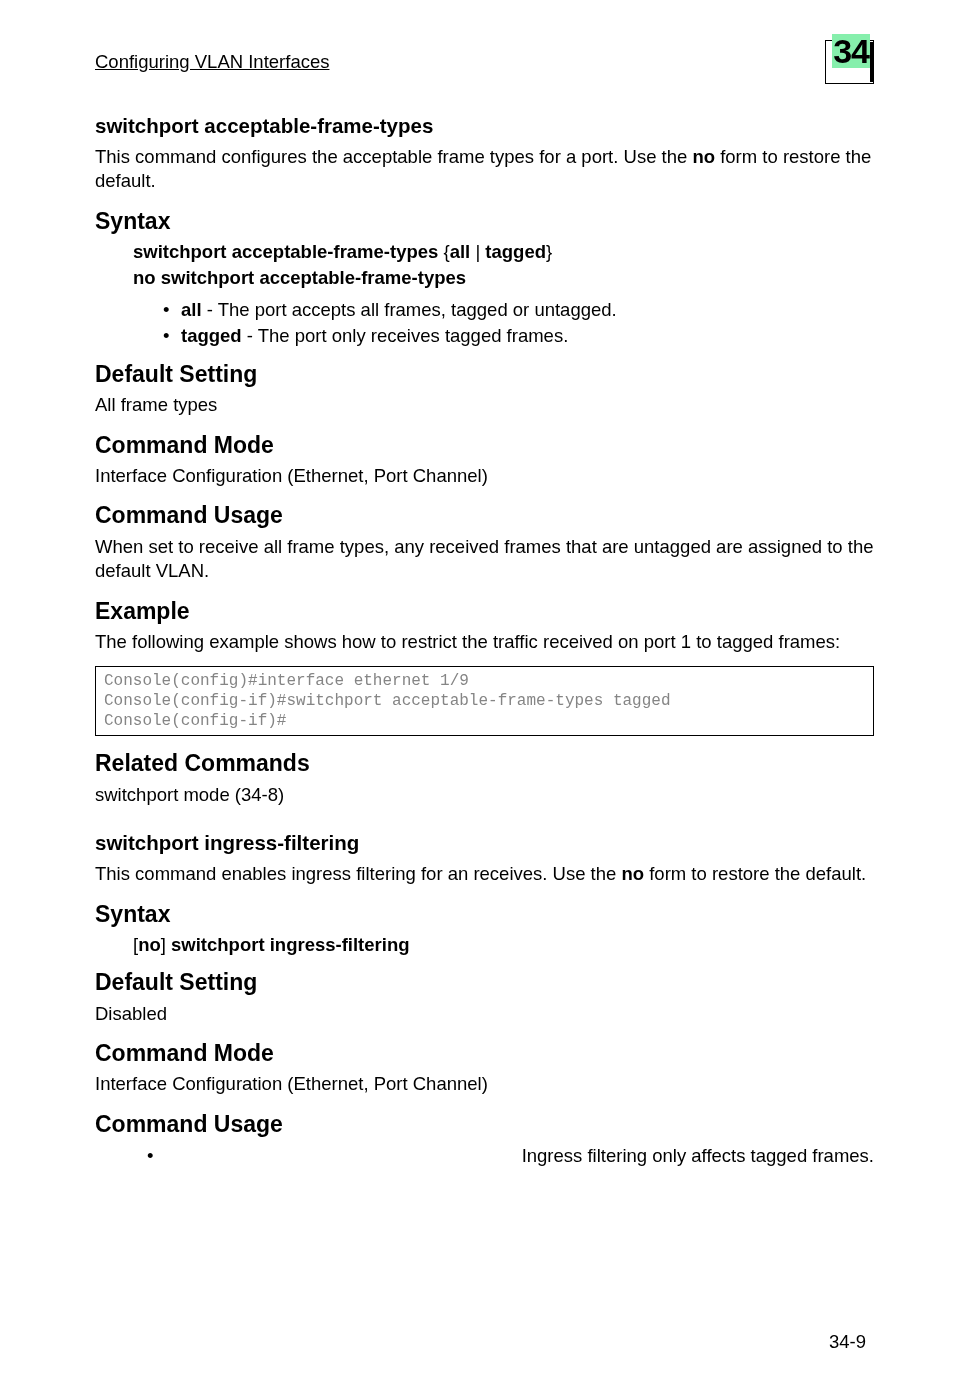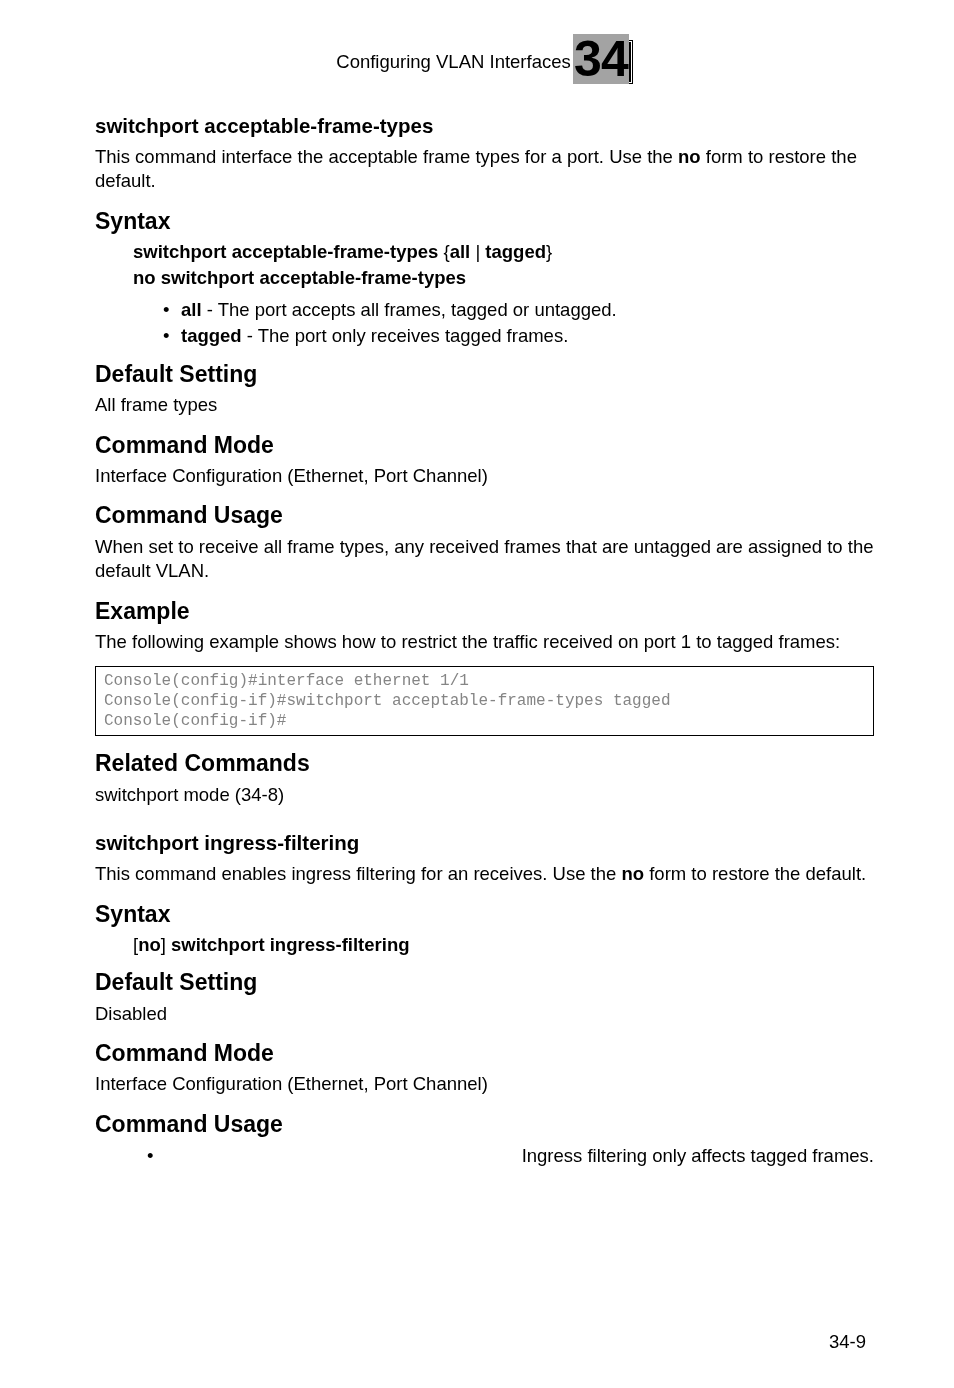--- a/index.html
+++ b/index.html
@@ -13,24 +13,25 @@
     width: 954px;
   }
   .page {
     padding: 40px 80px 40px 95px;
     position: relative;
     min-height: 1388px;
     box-sizing: border-box;
   }
   .header {
     display: flex;
-    justify-content: center;
+    justify-content: space-between;
     align-items: center;
     gap: 10px;
     margin-bottom: 28px;
+    text-decoration: underline;
   }
   .header-text {
     font-size: 18.5px;
   }
   .chapter-badge {
     position: relative;
     width: 52px;
     height: 44px;
   }
   .chapter-badge .outline {
@@ -42,23 +43,23 @@
     right: 0;
     top: 0;
     background: #fff;
   }
   .chapter-badge .num {
     position: absolute;
     right: 4px;
     top: -6px;
     font-family: Arial, Helvetica, sans-serif;
     font-weight: 900;
-    font-size: 50px;
+    font-size: 34px;
     letter-spacing: -1px;
-    background: #a3a3a3;
+    background: #86efac;
     padding: 0 1px;
     line-height: 1;
   }
   .chapter-badge .line {
     position: absolute;
     right: 1.5px;
     top: 1.5px;
     width: 3px;
     height: 40px;
     background: #000;
@@ -145,21 +146,21 @@
     <span class="header-text">Configuring VLAN Interfaces</span>
     <span class="chapter-badge">
       <span class="outline"></span>
       <span class="line"></span>
       <span class="num">34</span>
     </span>
   </div>
 
   <h2 class="sec-title">switchport acceptable-frame-types</h2>
   <p class="body">
-    <span>This command interface the acceptable frame types for a port. Use the </span><b>no</b><span> form to restore the default.</span>
+    <span>This command configures the acceptable frame types for a port. Use the </span><b>no</b><span> form to restore the default.</span>
   </p>
 
   <h3 class="sub">Syntax</h3>
   <div class="syntax-lines">
     <div>
       <b>switchport acceptable-frame-types</b><span> {</span><b>all</b><span> | </span><b>tagged</b><span>}</span>
     </div>
     <div><b>no switchport acceptable-frame-types</b></div>
   </div>
   <ul class="bullets">
@@ -171,21 +172,21 @@
   <p class="body indent1">All frame types</p>
 
   <h3 class="sub">Command Mode</h3>
   <p class="body indent1">Interface Configuration (Ethernet, Port Channel)</p>
 
   <h3 class="sub">Command Usage</h3>
   <p class="body indent1">When set to receive all frame types, any received frames that are untagged are assigned to the default VLAN.</p>
 
   <h3 class="sub">Example</h3>
   <p class="body">The following example shows how to restrict the traffic received on port 1 to tagged frames:</p>
-  <div class="codebox">Console(config)#interface ethernet 1/1
+  <div class="codebox">Console(config)#interface ethernet 1/9
 Console(config-if)#switchport acceptable-frame-types tagged
 Console(config-if)#</div>
 
   <h3 class="sub">Related Commands</h3>
   <p class="body indent1" style="margin-bottom:22px">switchport mode (34-8)</p>
 
   <h2 class="sec-title">switchport ingress-filtering</h2>
   <p class="body">
     <span>This command enables ingress filtering for an receives. Use the </span><b>no</b><span> form to restore the default.</span>
   </p>

